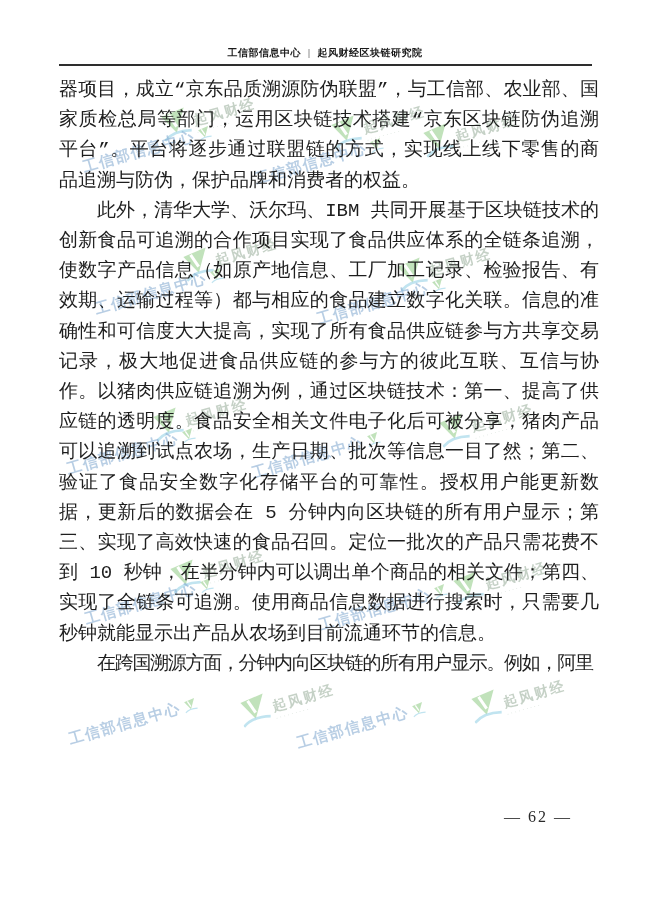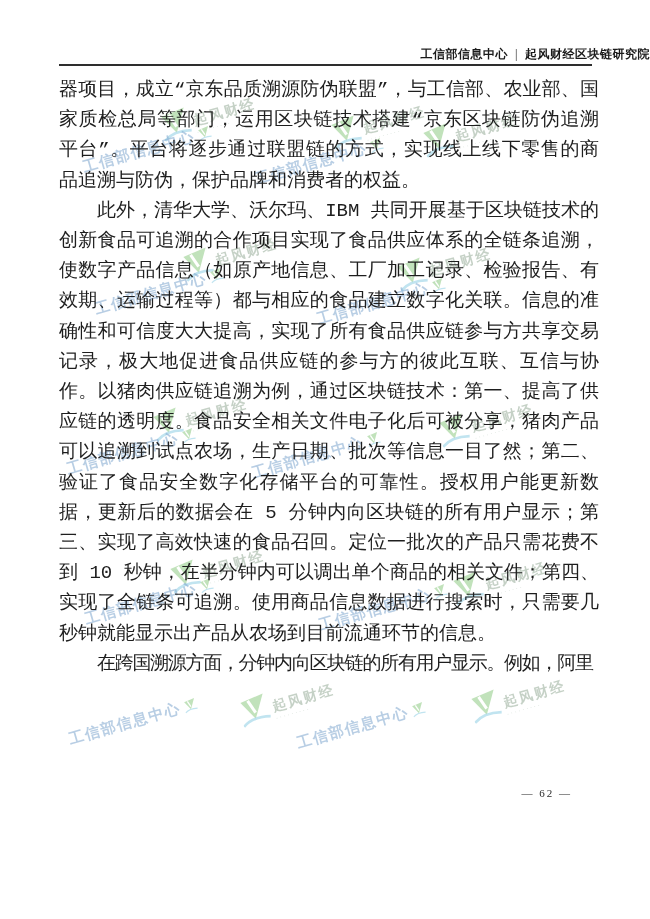--- a/index.html
+++ b/index.html
@@ -9,22 +9,22 @@
     height: 919px;
     background: #ffffff;
     overflow: hidden;
     font-family: "Liberation Serif", "DejaVu Serif", serif;
   }
   
   .doc-header {
     position: absolute;
     top: 46px; left: 0;
     width: 100%;
-    text-align: right;
-    font-size: 12px;
+    text-align: center;
+    font-size: 10px;
     font-weight: bold;
     color: #1a1a1a;
     letter-spacing: 0.5px;
     z-index: 3;
   }
   .doc-header .sep { padding: 0 7px; font-weight: normal; color: #222; }
   .header-rule {
     position: absolute;
     top: 64px; left: 59px;
     width: 533px; height: 2px;
@@ -41,22 +41,22 @@
     color: #1e1e1e;
     text-align: justify;
     z-index: 2;
   }
   .body-text p { margin: 0; padding: 0; font-family: Liberation Mono, monospace; }
   .body-text p.indent { text-indent: 38px; }
   .body-text p.tight { letter-spacing: -1.3px; text-align: left; white-space: nowrap; }
   
   .page-number {
     position: absolute;
-    top: 787px; right: 78px;
-    font-size: 11px;
+    top: 808px; right: 78px;
+    font-size: 16px;
     color: #2b2b2b;
     letter-spacing: 2px;
     z-index: 2;
   }
   
   .watermark-layer {
     position: absolute;
     inset: 0;
     z-index: 1;
     pointer-events: none;

